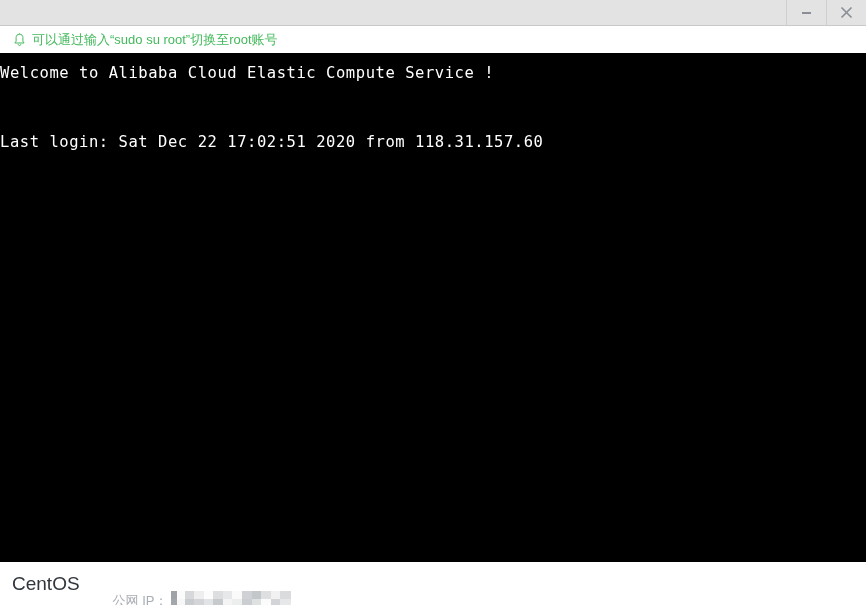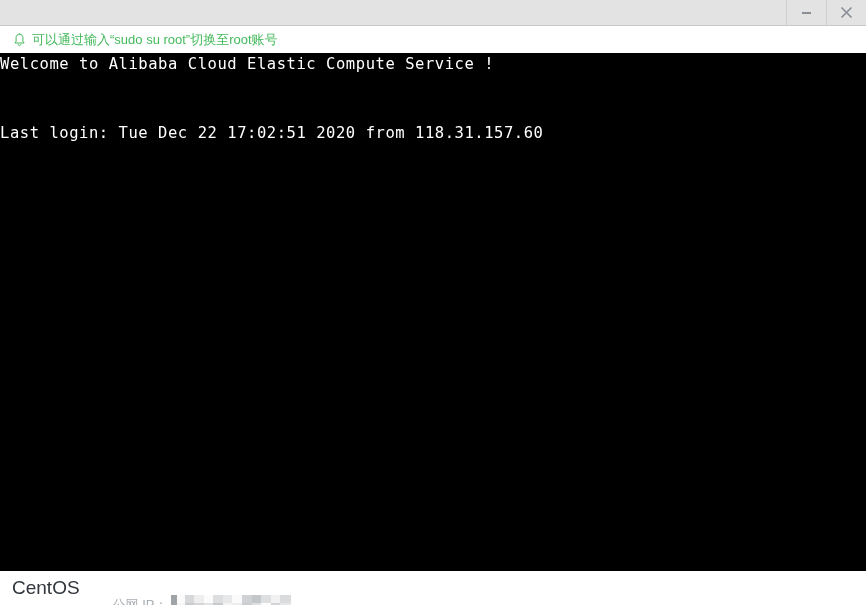--- a/index.html
+++ b/index.html
@@ -74,37 +74,37 @@
 
   
   .terminal {
     background: #000000;
     flex: 1 1 auto;
     overflow: hidden;
     padding: 0;
     box-sizing: border-box;
   }
   .term-inner {
-    padding-top: 0;
+    padding-top: 9px;
   }
   .term-line {
     color: #ffffff;
     font-family: "DejaVu Sans Mono", "Liberation Mono", monospace;
     font-size: 15.5px;
     line-height: 23px;
     height: 23px;
     white-space: pre;
     letter-spacing: 0.55px;
     padding-left: 0px;
   }
   .term-line.blank { color: transparent; }
 
   
   .bottombar {
-    height: 34px;
+    height: 43px;
     background: #ffffff;
     display: flex;
     align-items: center;
     flex: 0 0 auto;
     padding-left: 12px;
     box-sizing: border-box;
   }
   .os-name {
     color: #31363c;
     font-size: 19px;
@@ -161,21 +161,21 @@
       </svg>
     </span>
     <span class="notice-text">可以通过输入“sudo su root”切换至root账号</span>
   </div>
 
   <div class="terminal">
     <div class="term-inner">
       <div class="term-line">Welcome to Alibaba Cloud Elastic Compute Service !</div>
       <div class="term-line blank"></div>
       <div class="term-line blank"></div>
-      <div class="term-line">Last login: Tue Dec 22 17:02:51 2020 from 118.31.157.60</div>
+      <div class="term-line">Last login: Sat Dec 22 17:02:51 2020 from 118.31.157.60</div>
     </div>
   </div>
 
   <div class="bottombar">
     <span class="os-name">CentOS</span>
     <span class="ip-group">
       <span class="ip-label">公网 IP：</span>
       <span class="ip-mosaic">
         <svg width="120" height="18" viewBox="0 0 120 18" shape-rendering="crispEdges">
           <rect x="0" y="1" width="6" height="8" fill="#9fa3a8"></rect>

